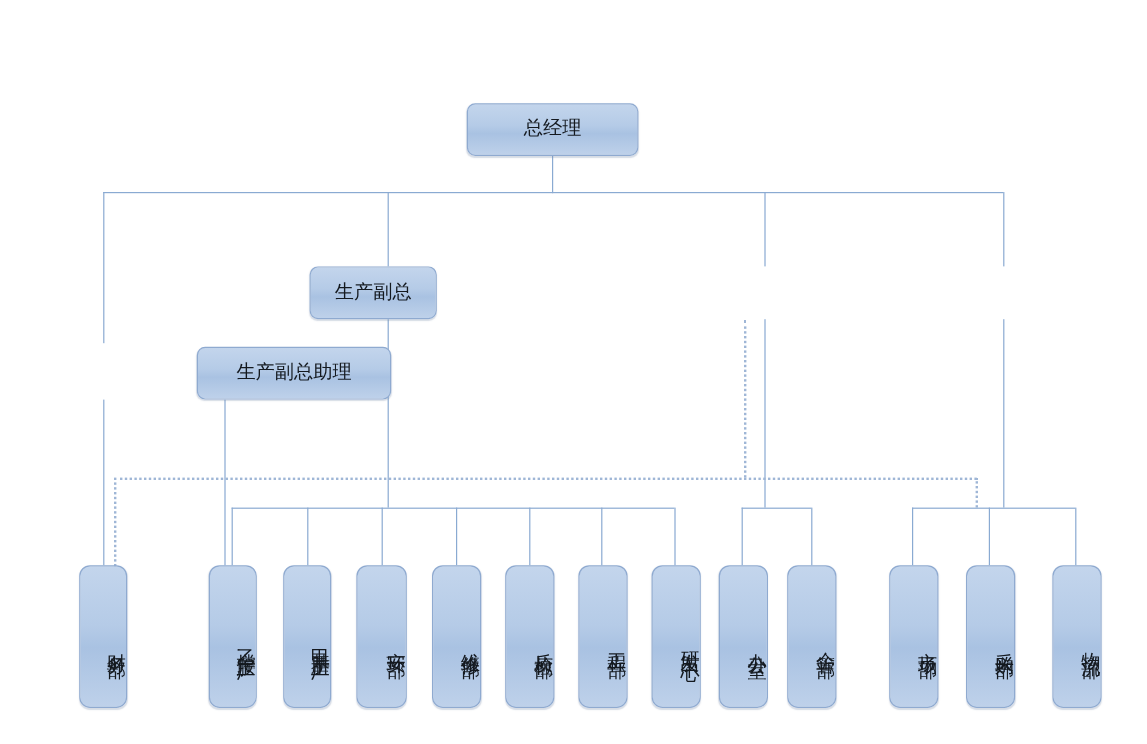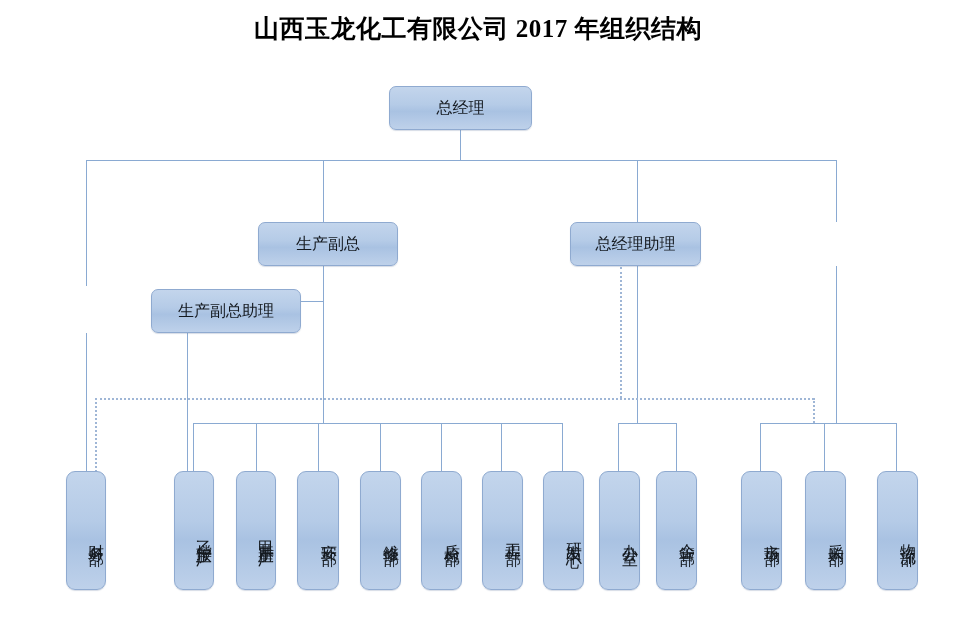--- a/index.html
+++ b/index.html
@@ -82,21 +82,20 @@
   .dline.v {
     width: 0;
     border-left: 2px dotted #9fb6d6;
   }
 </style>
 </head>
 <body>
 
 <div id="canvas">
 
-  <div class="chart-title">山西玉龙化工有限公司 2017 年组织结构</div>
 
   <div class="line v" style="left:460px; top:130px; height:31px;"></div>
 
   <div class="line h" style="left:86px; top:160px; width:750px;"></div>
 
   <div class="line v" style="left:86px; top:160px; height:126px;"></div>
 
   <div class="line v" style="left:323px; top:160px; height:62px;"></div>
 
   <div class="line v" style="left:637px; top:160px; height:62px;"></div>
@@ -134,28 +133,25 @@
 
   <div class="dline h" style="left:95px; top:398px; width:719px;"></div>
   <div class="dline v" style="left:95px; top:398px; height:74px;"></div>
   <div class="dline v" style="left:620px; top:267px; height:131px;"></div>
   <div class="dline v" style="left:813px; top:398px; height:25px;"></div>
 
   <div class="node horiz" style="left:389px; top:86px; width:143px; height:44px;">
     <span>总经理</span>
   </div>
 
-  <div class="node horiz" style="left:258px; top:222px; width:140px; height:44px;">
+  <div class="node horiz" style="left:258px; top:222px; width:106px; height:44px;">
     <span>生产副总</span>
   </div>
-  <div class="node horiz" style="left:570px; top:222px; width:131px; height:44px;">
-    <span>总经理助理</span>
-  </div>
 
-  <div class="node horiz" style="left:151px; top:289px; width:150px; height:44px;">
+  <div class="node horiz" style="left:164px; top:289px; width:162px; height:44px;">
     <span>生产副总助理</span>
   </div>
 
   <div class="node vert" style="left:66px; top:471px; width:40px; height:119px;">
     <span>财务部</span>
   </div>
 
   <div class="node vert" style="left:174px; top:471px; width:40px; height:119px;">
     <span>乙撑胺工厂</span>
   </div>

